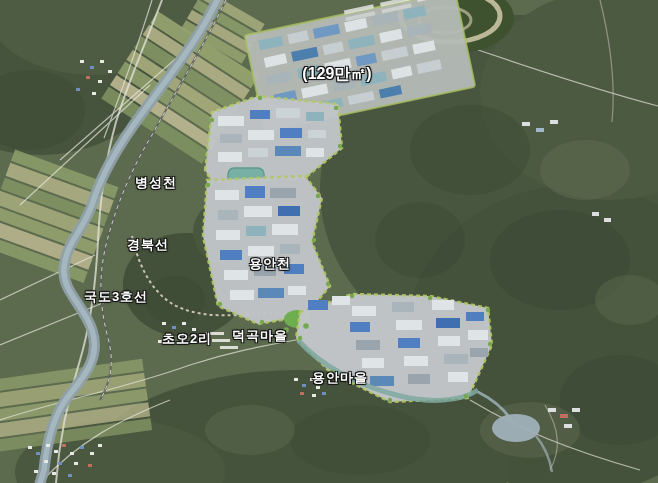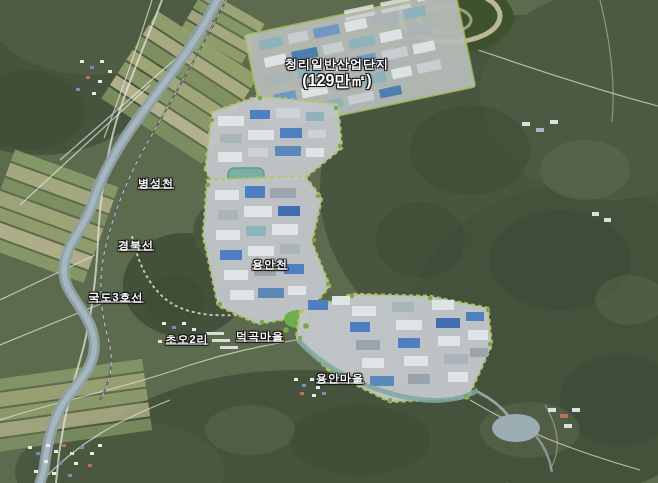--- a/index.html
+++ b/index.html
@@ -4,24 +4,23 @@
 <style>
   html,body{margin:0;padding:0;background:#222;}
   #stage{
     position:relative;width:658px;height:483px;overflow:hidden;
     background:#5a684d;
     font-family:"Liberation Sans","DejaVu Sans",sans-serif;
   }
   #stage svg{position:absolute;left:0;top:0;display:block;}
   .map-label{
     position:absolute;transform:translate(-50%,-50%);
-    color:#fff;font-size:11px;font-weight:bold;letter-spacing:1px;
+    color:#fff;font-size:13px;font-weight:bold;letter-spacing:1px;
     white-space:nowrap;pointer-events:none;
     text-shadow:-1px -1px 0 #141414,1px -1px 0 #141414,-1px 1px 0 #141414,1px 1px 0 #141414,0 0 3px #000;
-    text-decoration:underline;
   }
   .title-label{
     position:absolute;left:337px;top:74px;transform:translate(-50%,-50%);
     display:flex;flex-direction:column;align-items:center;line-height:1.15;
     color:#fff;font-weight:bold;white-space:nowrap;pointer-events:none;
     text-shadow:-1px -1px 0 #141414,1px -1px 0 #141414,-1px 1px 0 #141414,1px 1px 0 #141414,0 0 3px #000;
   }
   .title-label .t1{font-size:12px;letter-spacing:1px;}
   .title-label .t2{font-size:16px;letter-spacing:0;}
 </style>
@@ -323,25 +322,24 @@
     </g>
 
     <g>
       <path d="M478,392 C498,402 506,412 511,420" fill="none" stroke="#9fb0b8" stroke-width="3" opacity="0.85"></path>
       <ellipse cx="516" cy="428" rx="24" ry="14" fill="#9fb0b8" opacity="0.95"></ellipse>
       <path d="M536,436 C546,448 550,460 552,472" fill="none" stroke="#9fb0b8" stroke-width="2.5" opacity="0.7"></path>
     </g>
   </svg>
 
   <div class="title-label">
-    <span class="t1">청리일반산업단지</span>
     <span class="t2">(129만㎡)</span>
   </div>
 
   <div class="map-label" style="left:156px;top:183px">병성천</div>
-  <div class="map-label" style="left:136px;top:245px">경북선</div>
+  <div class="map-label" style="left:148px;top:245px">경북선</div>
   <div class="map-label" style="left:116px;top:297px">국도3호선</div>
   <div class="map-label" style="left:270px;top:264px">용안천</div>
   <div class="map-label" style="left:260px;top:336px">덕곡마을</div>
   <div class="map-label" style="left:187px;top:339px">초오2리</div>
   <div class="map-label" style="left:340px;top:378px">용안마을</div>
 
 </div>
 
 </body></html>

